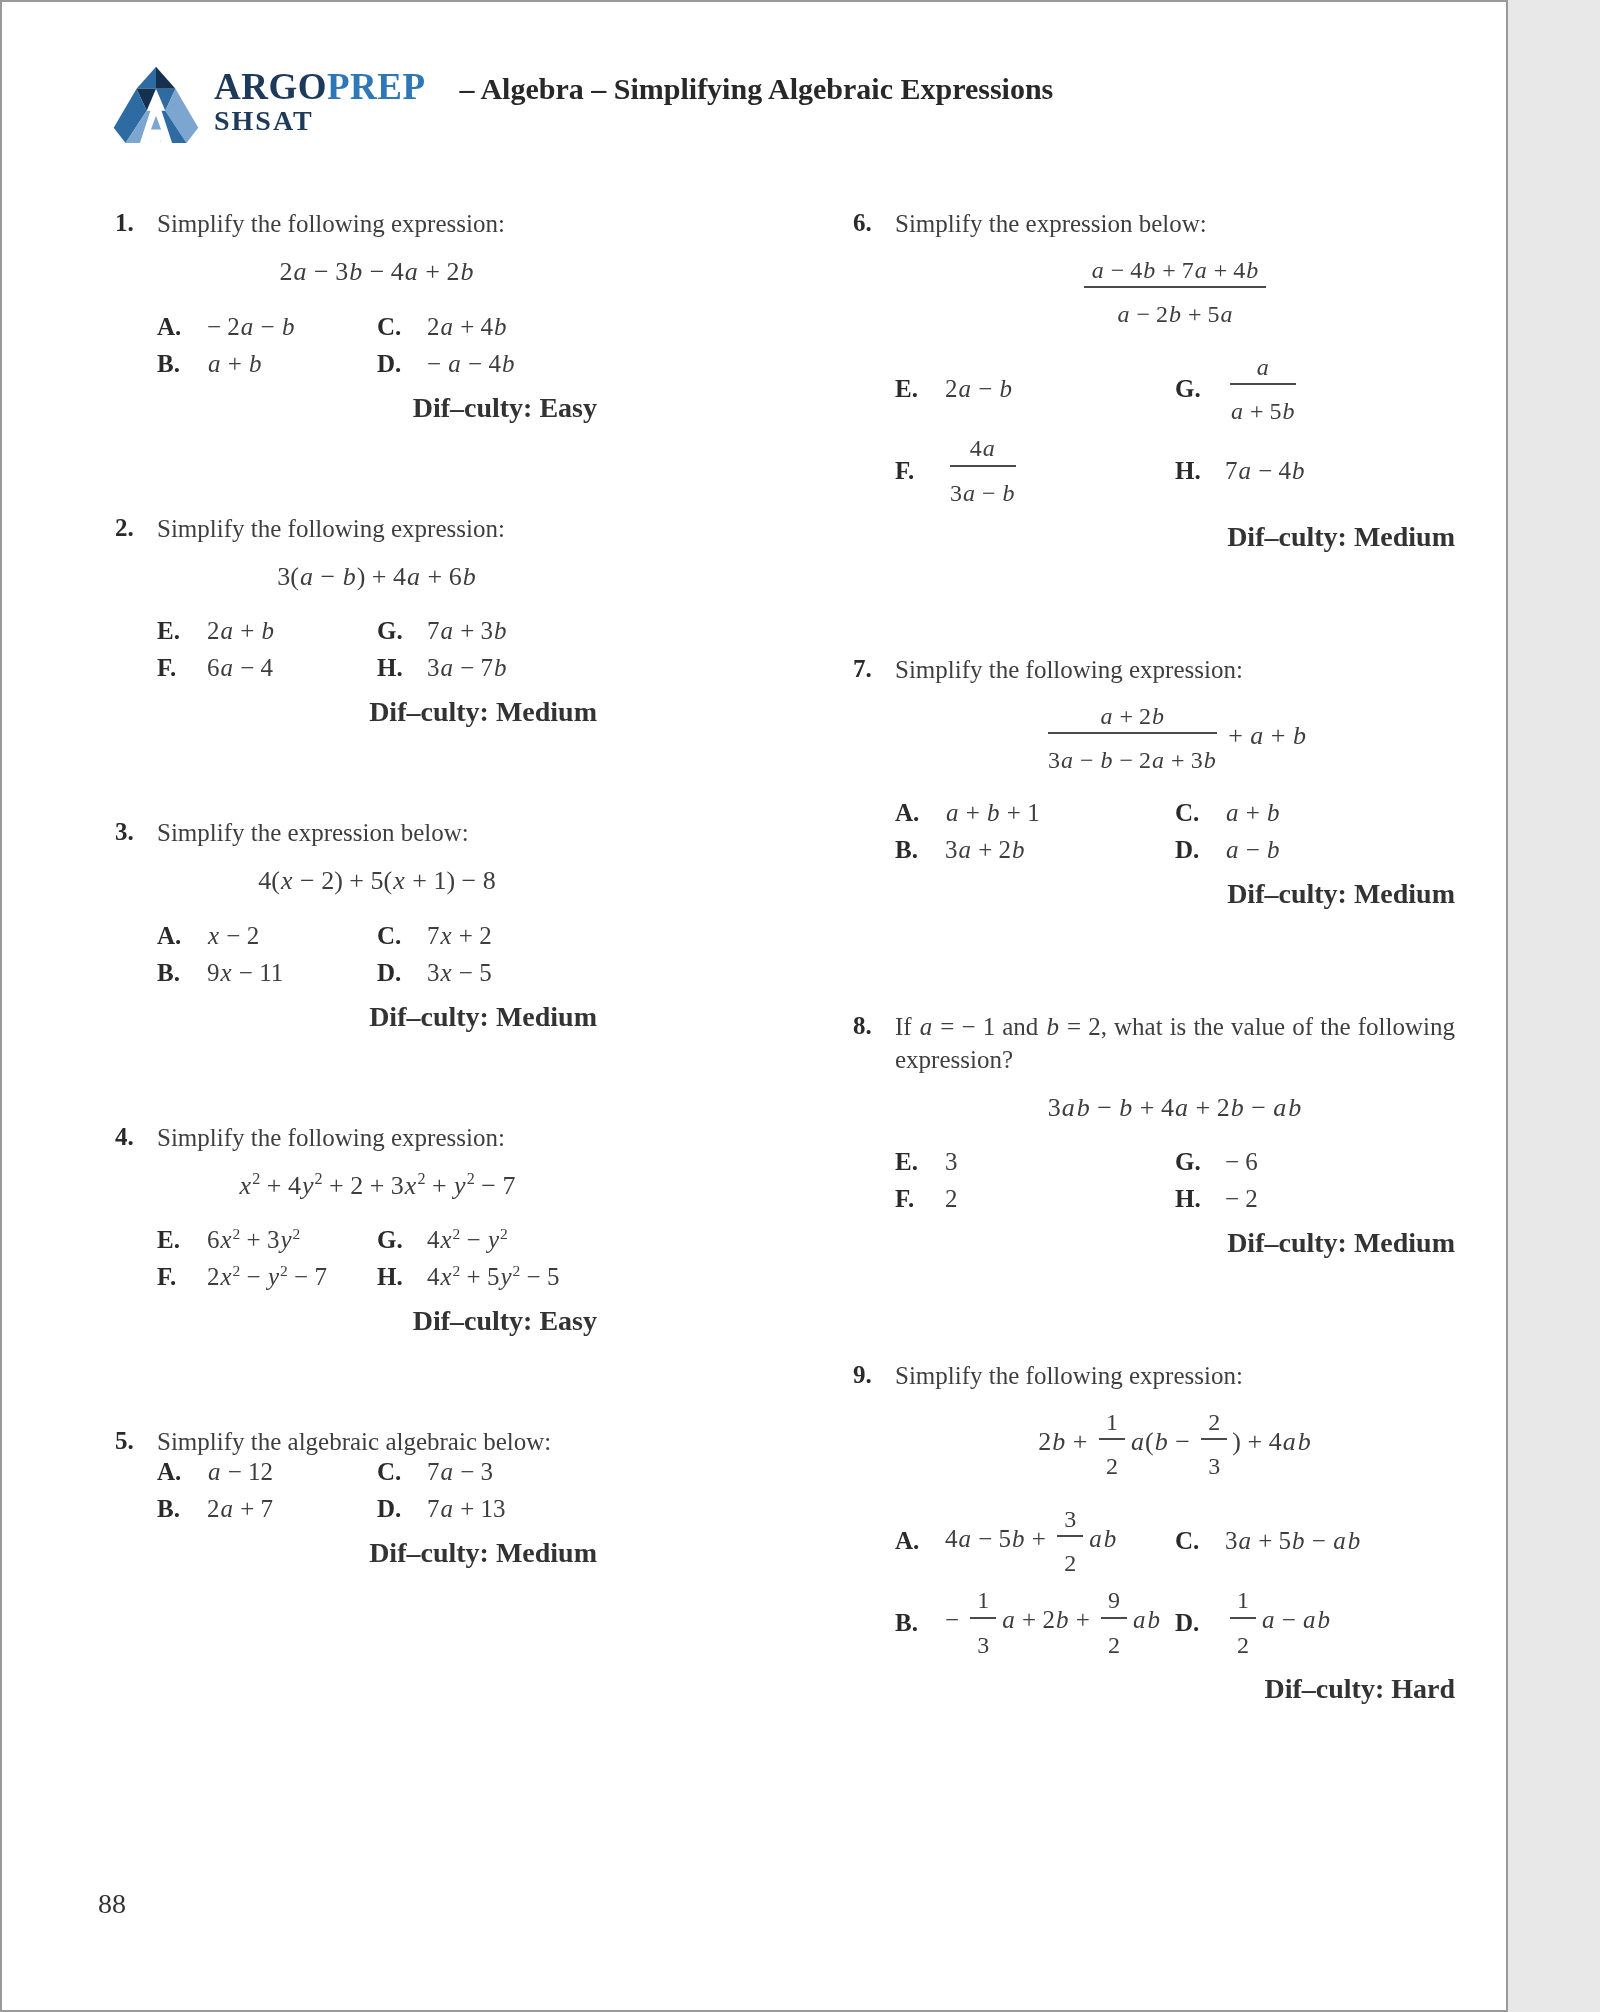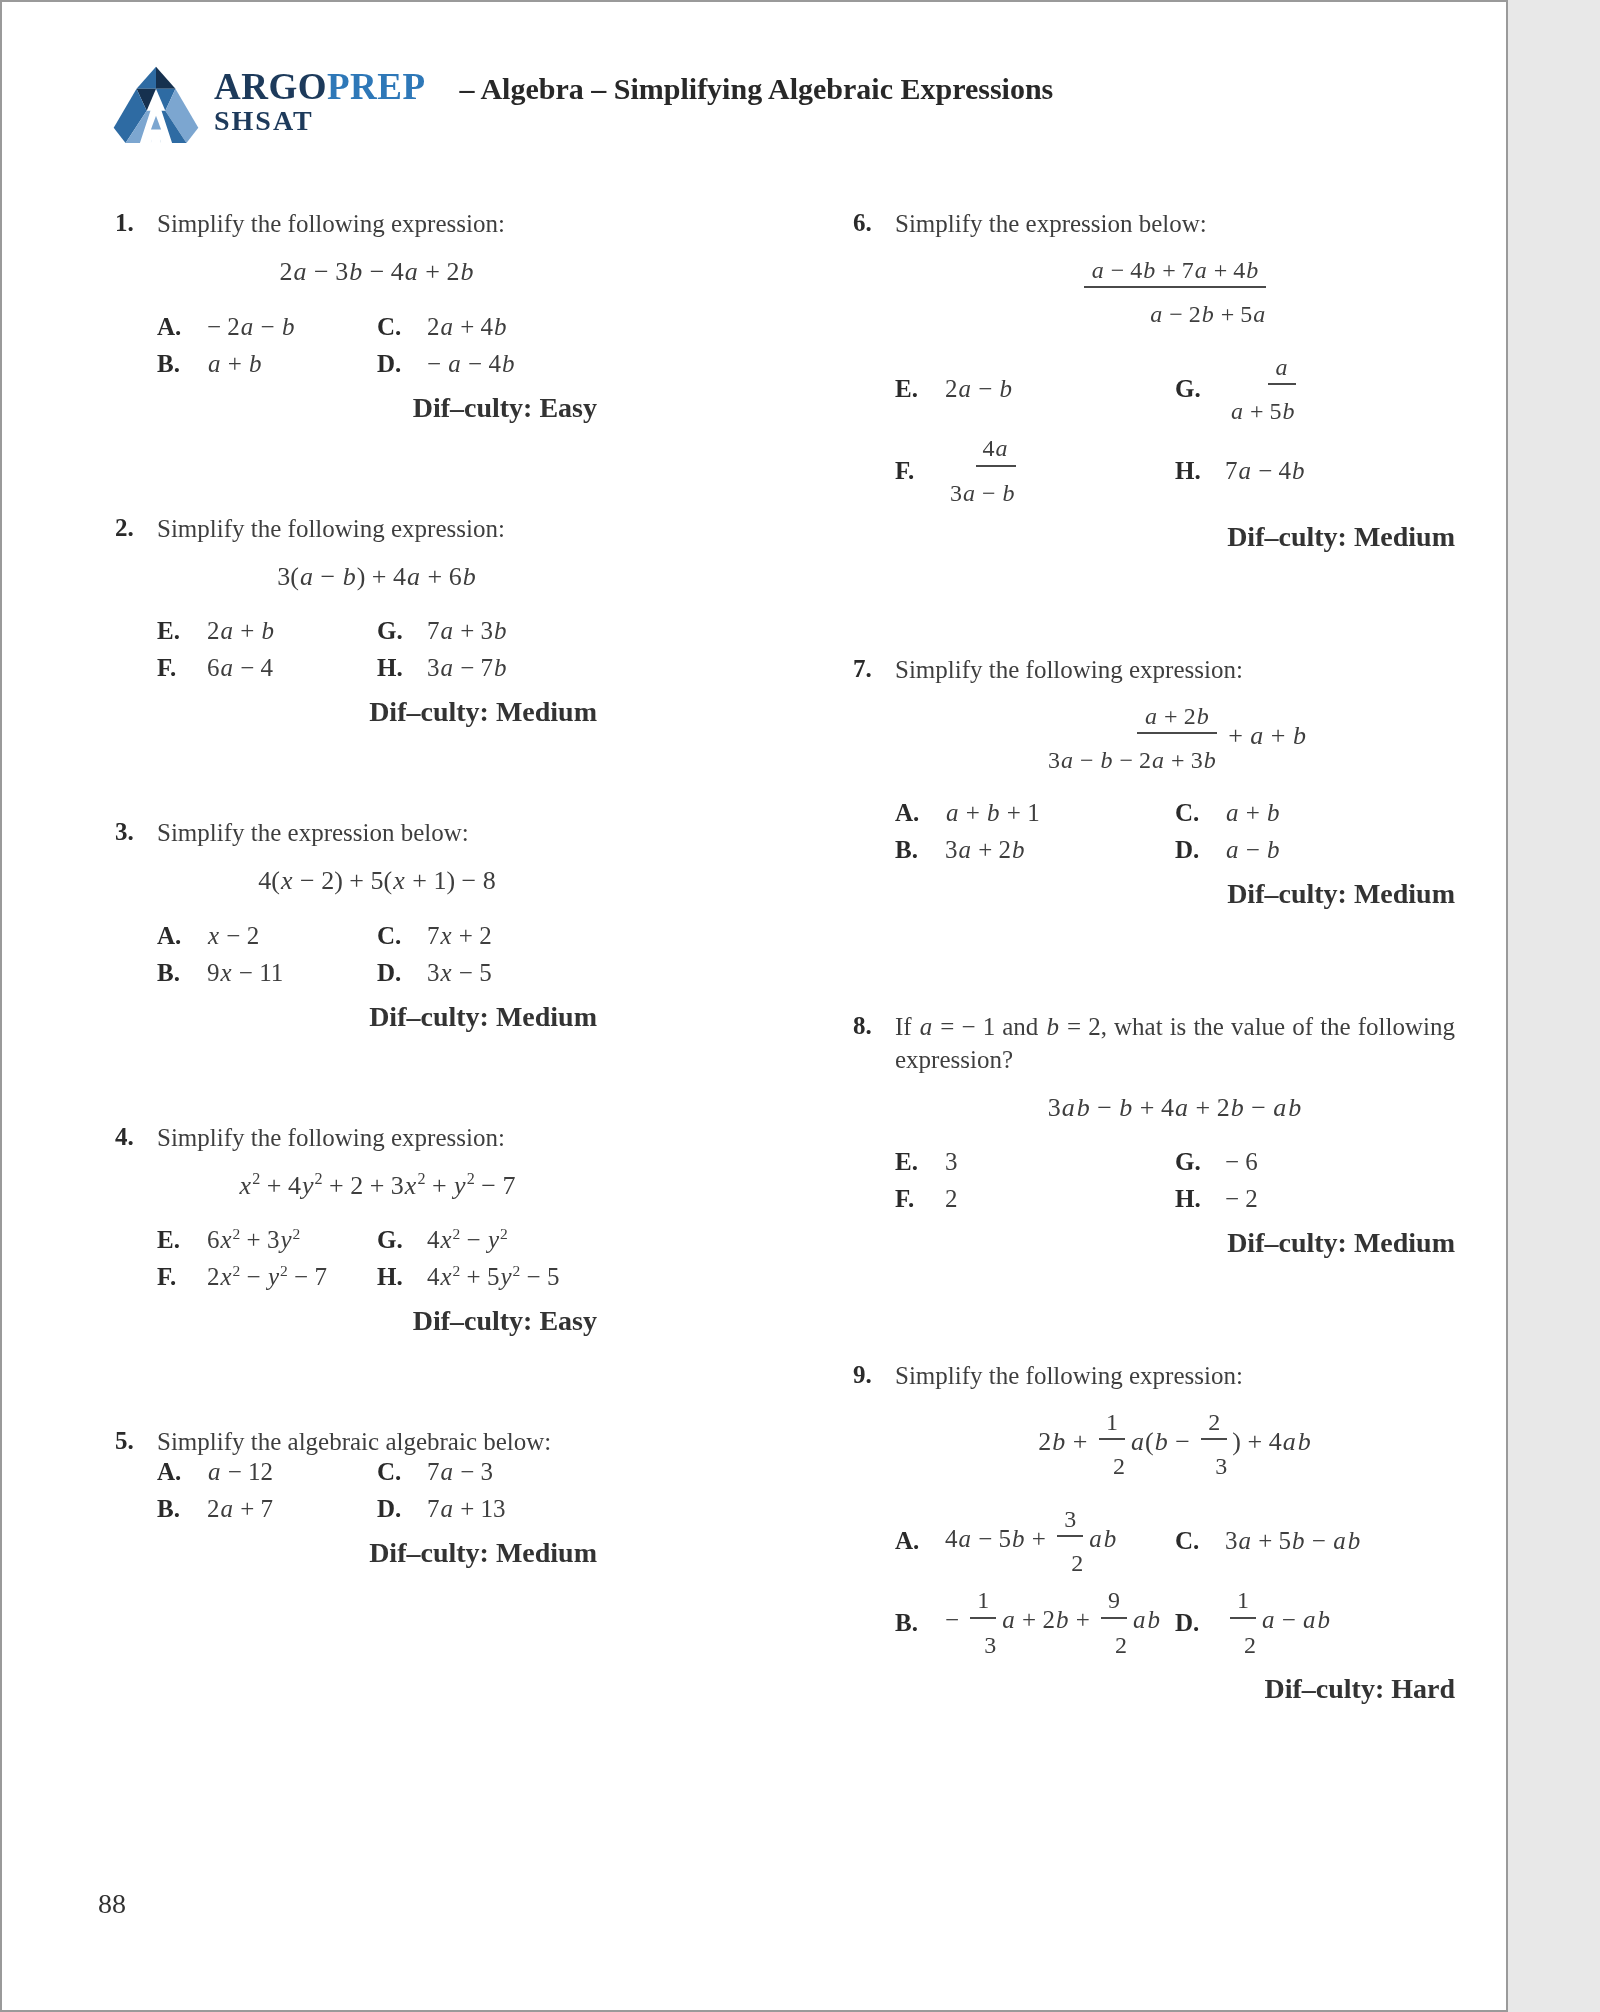--- a/index.html
+++ b/index.html
@@ -44,21 +44,21 @@
   .choice{display:flex;align-items:center;gap:16px;font-size:25px;}
   .c-label{font-weight:bold;color:#2a2a2a;min-width:34px;}
   .c-math{white-space:nowrap;}
   .q-diff{margin-top:14px;text-align:right;font-weight:bold;font-size:28px;color:#333;}
   
   .q-expr i,.c-math i,.q-prompt i{font-style:italic;padding:0 1px;}
   sup{font-size:62%;line-height:0;vertical-align:super;}
   .frac{
     display:inline-flex;flex-direction:column;
     text-align:center;vertical-align:middle;
-    margin:0 5px;line-height:1.18;font-size:24px;align-items:flex-end;
+    margin:0 5px;line-height:1.18;font-size:24px;
   }
   .fnum{border-bottom:2px solid #4a4a4a;padding:0 7px 2px;}
   .fden{padding-top:12px;}
   
   .page-number{position:absolute;left:96px;top:1886px;font-size:28px;color:#333;}
   .video-box{position:absolute;left:1050px;top:1850px;display:flex;align-items:center;gap:16px;}
   .video-text{display:flex;flex-direction:column;}
   .video-title{font-size:31px;font-weight:bold;color:#1d1d1d;line-height:1.15;}
   .video-url{font-size:27px;color:#1d1d1d;line-height:1.15;}
 </style>

